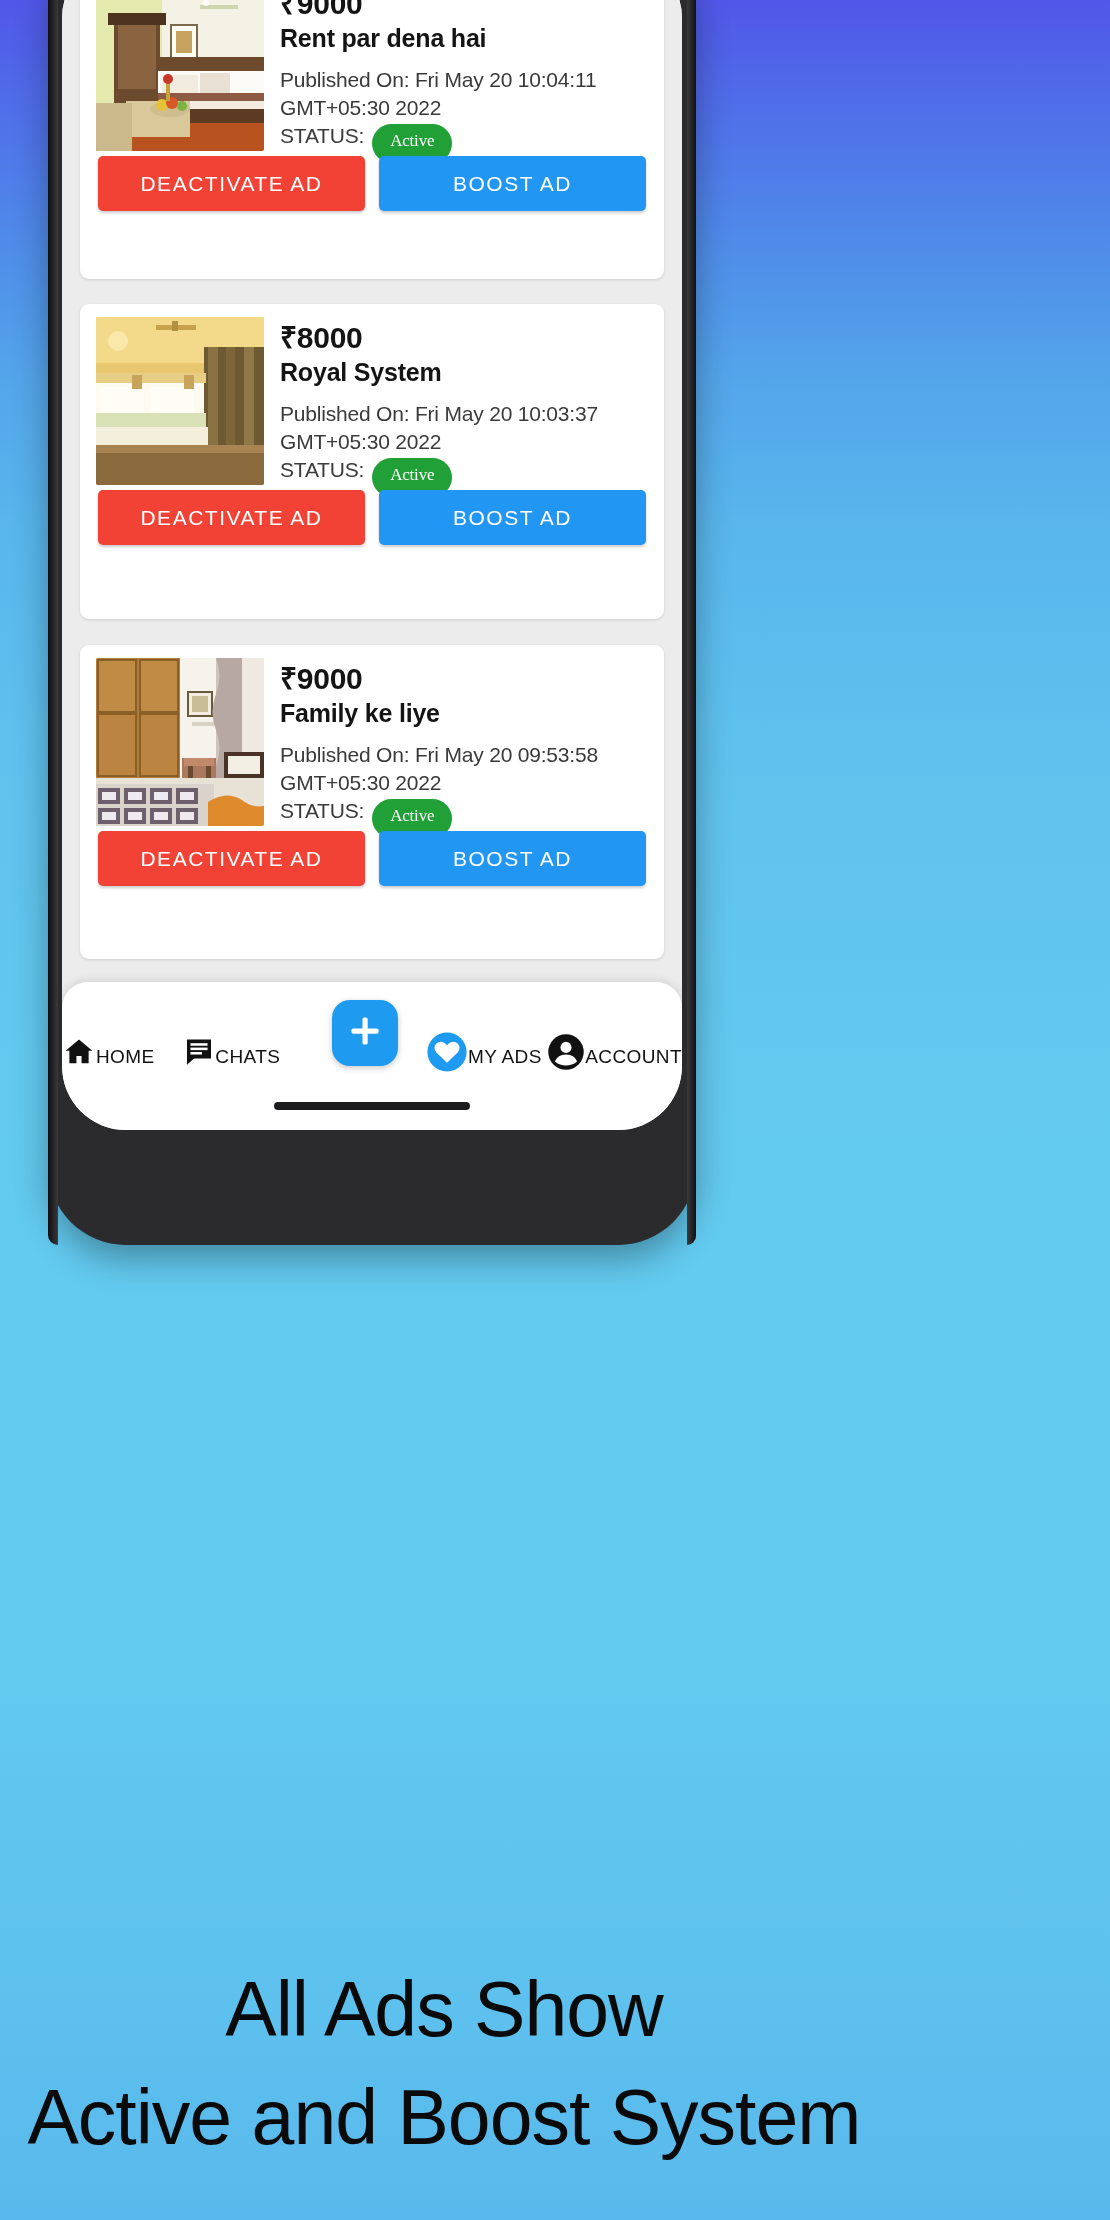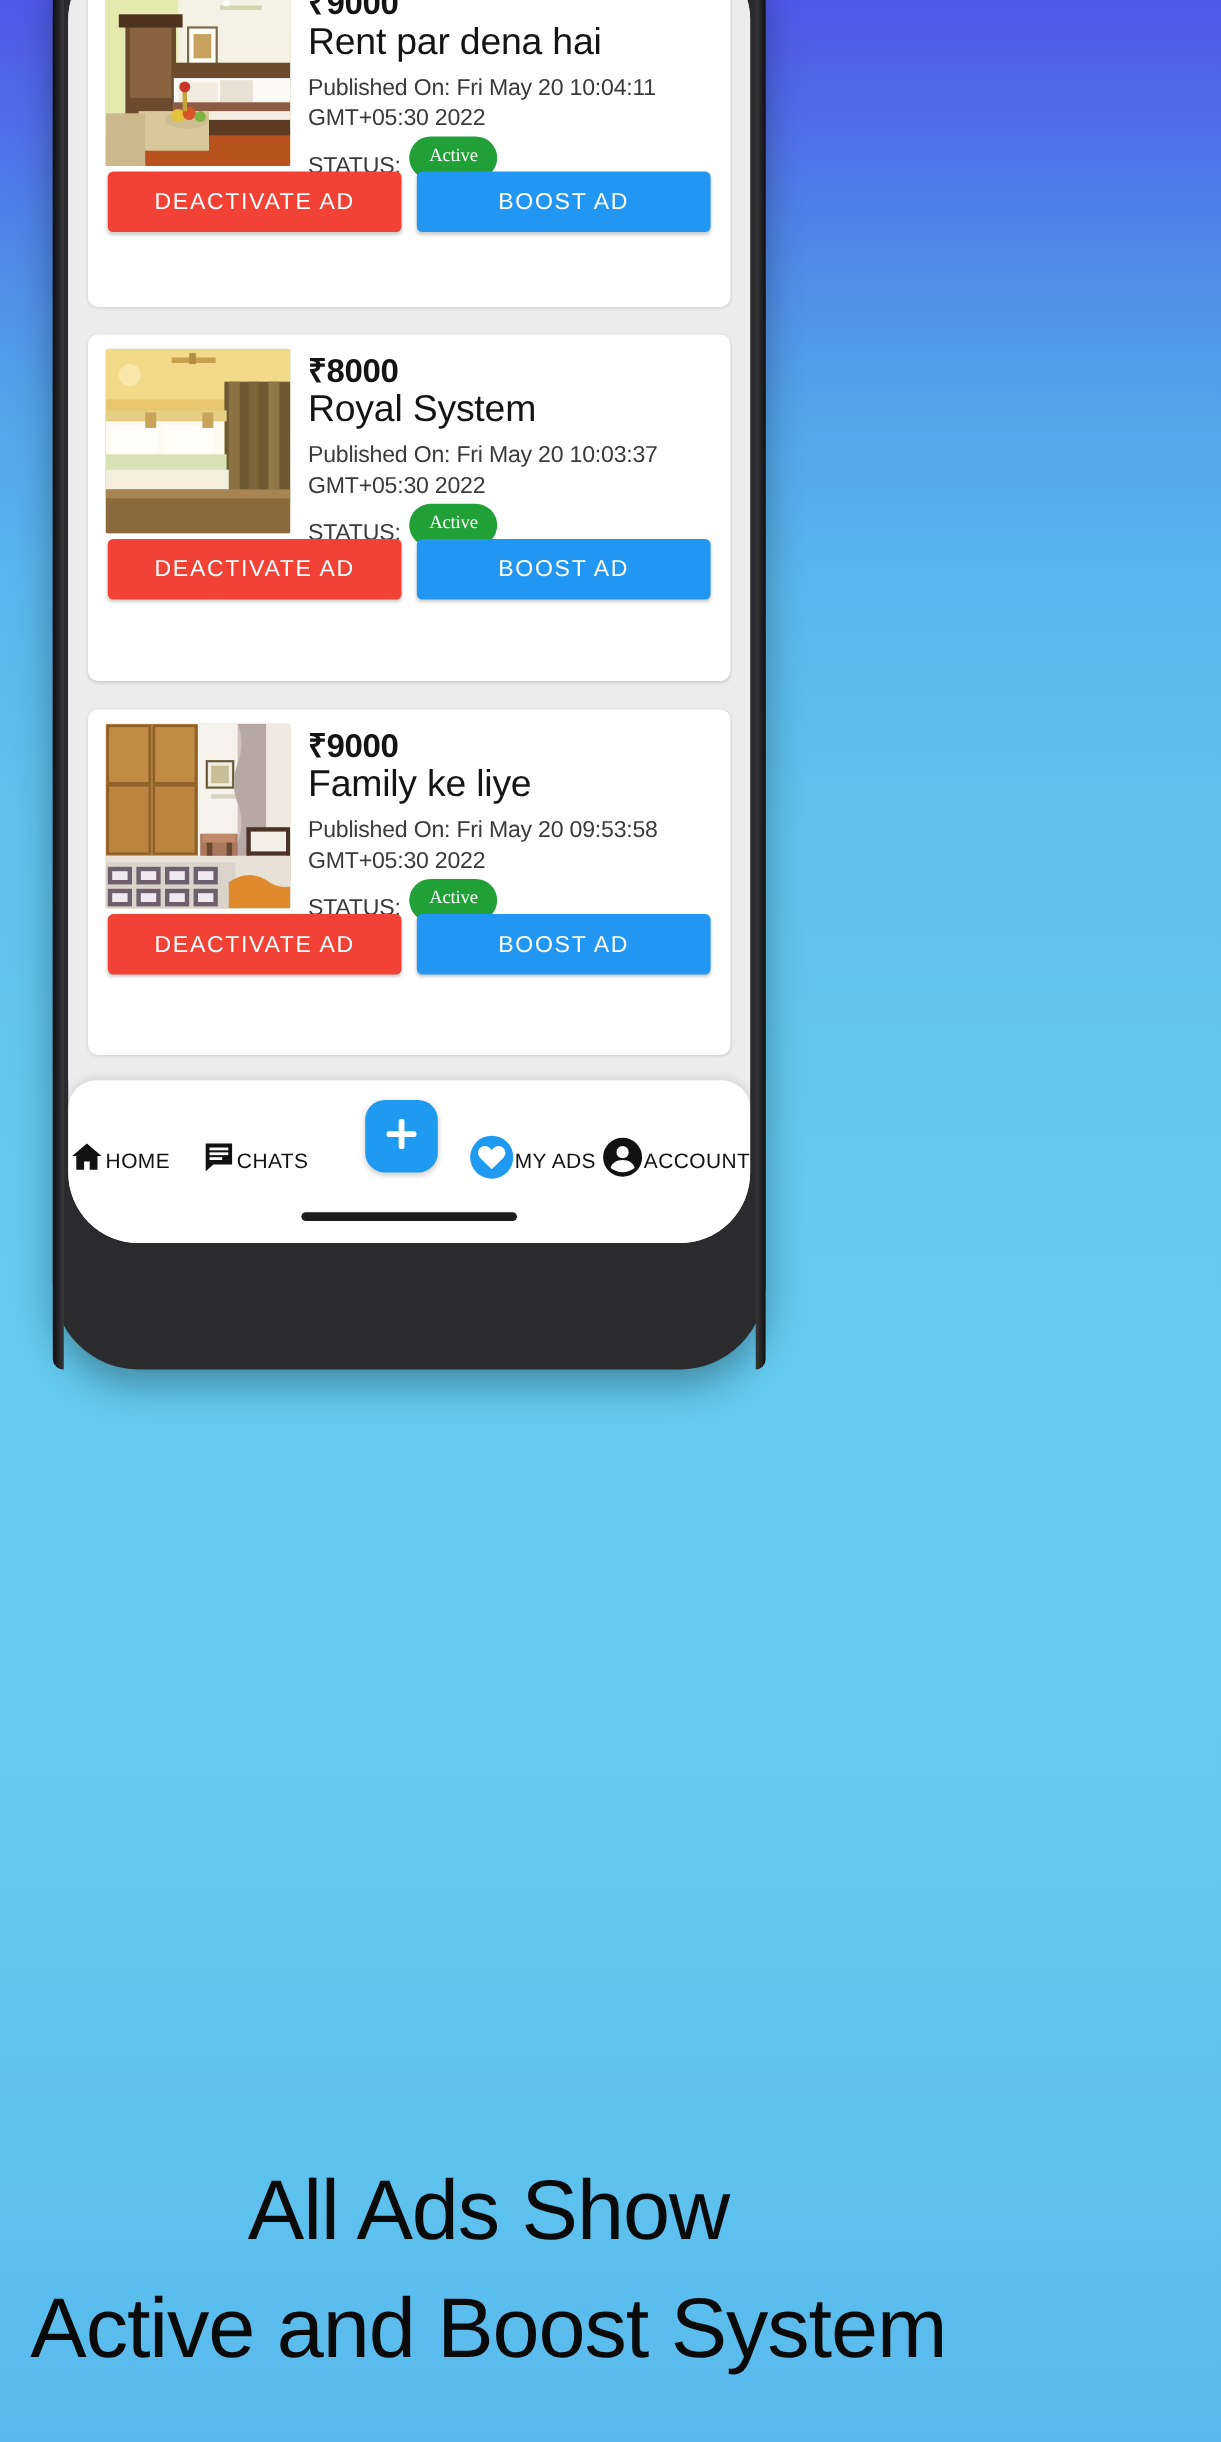--- a/index.html
+++ b/index.html
@@ -148,38 +148,38 @@
   }
   .ad-price {
     font-size: 30px;
     font-weight: 700;
     color: #141414;
     letter-spacing: -0.3px;
     line-height: 36px;
     white-space: nowrap;
   }
   .ad-title {
-    font-size: 34px;
-    font-weight: 400;
+    font-size: 25px;
+    font-weight: 700;
     color: #141414;
     line-height: 32px;
     letter-spacing: -0.2px;
     white-space: nowrap;
   }
   .ad-meta {
     margin-top: 12px;
     font-size: 21px;
     color: #3a3a3a;
     line-height: 28px;
     letter-spacing: -0.2px;
     white-space: nowrap;
   }
   .ad-status-row {
     display: flex;
-    align-items: flex-end;
+    align-items: flex-start;
     margin-top: 2px;
   }
   .ad-status-label {
     font-size: 21px;
     color: #3a3a3a;
     letter-spacing: -0.2px;
   }
   .status-badge {
     margin-left: 8px;
     display: inline-block;

